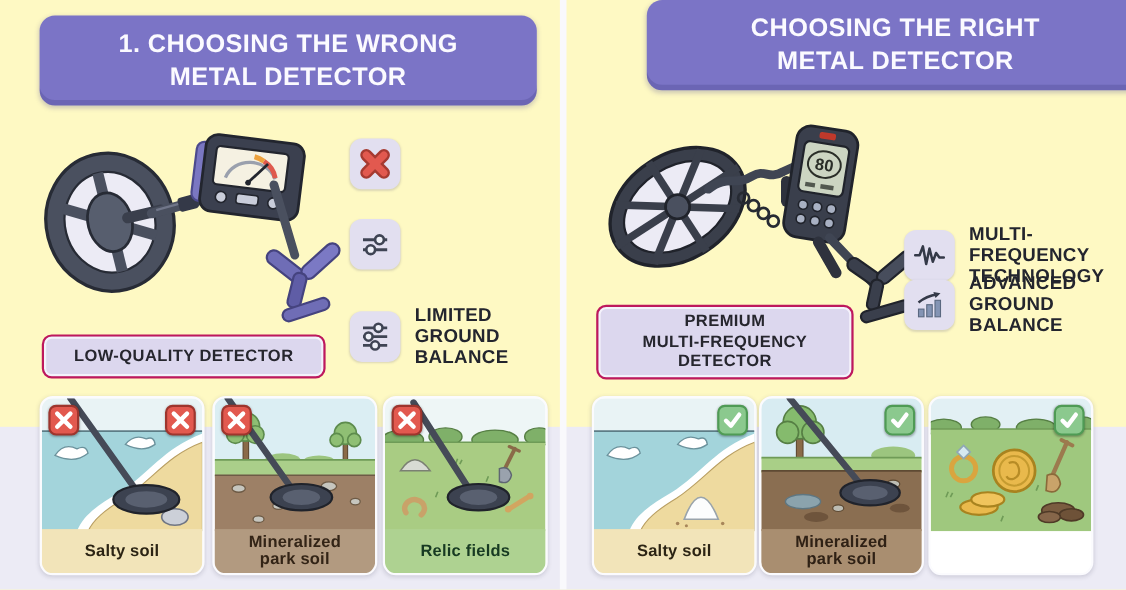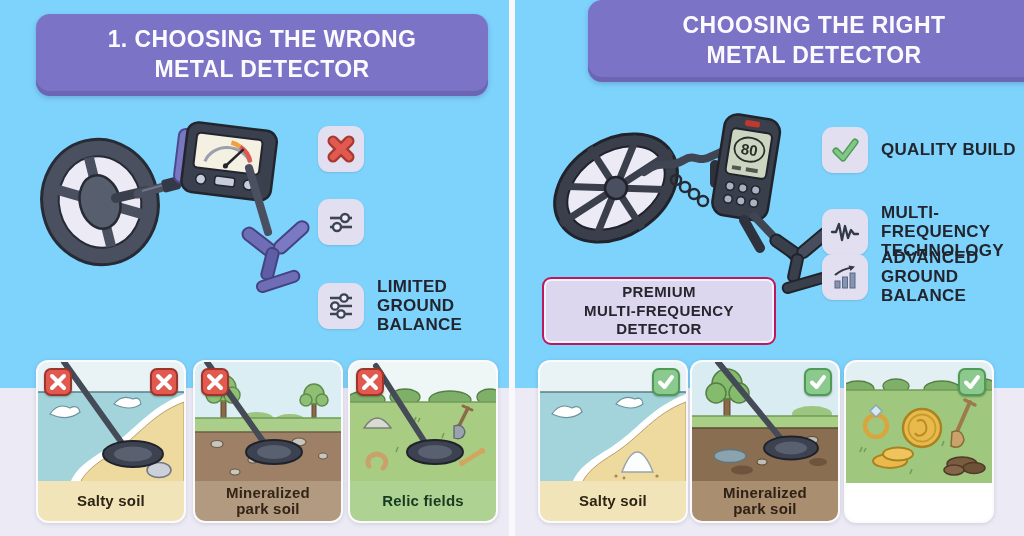--- a/index.html
+++ b/index.html
@@ -1,18 +1,18 @@
 <!DOCTYPE html>
 <html><head>
 <meta charset="utf-8">
 <style>
   * { margin:0; padding:0; box-sizing:border-box; }
   html,body { width:1024px; height:536px; }
   body { font-family:"Liberation Sans","DejaVu Sans",sans-serif; background:#ecebf5; overflow:hidden; }
-  .page { position:relative; width:1024px; height:388px; background:#7dd3fc; }
+  .page { position:relative; width:1024px; height:388px; background:#fef9c3; }
   .half { position:absolute; top:0; width:512px; height:536px; }
   .half.left { left:0; }
   .half.right { left:512px; }
   .divider { position:absolute; left:509px; top:0; width:6px; height:536px; background:#f9f9fc; }
 
   .header {
     position:absolute; display:flex; align-items:center; justify-content:center;
     background:#7b74c6; border-radius:14px; color:#fbfaff;
     font-weight:800; font-size:23px; letter-spacing:.4px; line-height:1.3;
     text-align:center; white-space:pre-line;
@@ -145,20 +145,21 @@
           <circle cx="9" cy="15" r="3.7" fill="#eef0f8" stroke="#3f4454" stroke-width="2.3"></circle>
           <line x1="4" y1="23" x2="26" y2="23" stroke="#3f4454" stroke-width="2.5"></line>
           <circle cx="15" cy="23" r="3.7" fill="#eef0f8" stroke="#3f4454" stroke-width="2.3"></circle>
         </svg>
       </div>
       <div class="flabel">LIMITED
 GROUND
 BALANCE</div>
     </div>
 
+    <div class="det-badge">LOW-QUALITY DETECTOR</div>
 
     <div class="panel" style="left:36px">
       <svg class="scene" viewBox="0 0 146 121">
         <rect width="146" height="36" fill="#e9f3f5"></rect>
         <rect y="30" width="146" height="91" fill="#a3d4db"></rect>
         <line x1="0" y1="30" x2="146" y2="30" stroke="#5d7d86" stroke-width="1.6"></line>
         <path d="M146 32 C 110 46 98 68 70 86 C 50 98 38 106 32 121 L146 121 Z" fill="#ffffff"></path>
         <path d="M146 40 C 114 52 102 73 75 91 C 57 102 47 110 42 121 L146 121 Z" fill="#eeda9f" stroke="#b99f63" stroke-width="1"></path>
         <path d="M12 52 Q20 40 32 46 Q40 42 42 50 Q30 60 12 52 Z" fill="#ffffff" stroke="#6b929c" stroke-width="1.2"></path>
         <path d="M76 42 Q84 32 95 37 Q102 34 103 42 Q92 50 76 42 Z" fill="#ffffff" stroke="#6b929c" stroke-width="1.2"></path>
@@ -285,29 +286,20 @@
         <circle cx="227" cy="105" r="4.2" fill="#a9b1c3" stroke="#20232b" stroke-width="1.5"></circle>
       </g>
       <line x1="212" y1="124" x2="228" y2="152" stroke="#2e323d" stroke-width="10" stroke-linecap="round"></line>
       <line x1="222" y1="120" x2="262" y2="162" stroke="#3f4553" stroke-width="8" stroke-linecap="round"></line>
       <rect x="236" y="146" width="38" height="12" rx="6" fill="#3a3f4c" stroke="#20232b" stroke-width="2" transform="rotate(35 255 152)"></rect>
       <rect x="262" y="141" width="40" height="12" rx="6" fill="#474d5c" stroke="#20232b" stroke-width="2" transform="rotate(-40 282 147)"></rect>
       <rect x="258" y="158" width="11" height="28" rx="5" fill="#3a3f4c" stroke="#20232b" stroke-width="2" transform="rotate(12 263 172)"></rect>
       <rect x="250" y="182" width="46" height="10" rx="5" fill="#3a3f4c" stroke="#20232b" stroke-width="2" transform="rotate(-16 273 187)"></rect>
     </svg>
 
-    <div class="feature" style="top:127px">
-      <div class="tile">
-        <svg width="30" height="30" viewBox="0 0 30 30">
-          <path d="M6 16 L13 23 L25 7" fill="none" stroke="#4e9b57" stroke-width="7" stroke-linecap="round" stroke-linejoin="round"></path>
-          <path d="M6 16 L13 23 L25 7" fill="none" stroke="#82c786" stroke-width="4" stroke-linecap="round" stroke-linejoin="round"></path>
-        </svg>
-      </div>
-      <div class="flabel">QUALITY BUILD</div>
-    </div>
 
     <div class="feature" style="top:203px">
       <div class="tile">
         <svg width="30" height="30" viewBox="0 0 30 30">
           <path d="M2 15 H6 L9 7 L12 23 L15 9 L18 21 L21 13 L24 17 H28" fill="none" stroke="#343948" stroke-width="2.3" stroke-linejoin="round" stroke-linecap="round"></path>
         </svg>
       </div>
       <div class="flabel">MULTI-FREQUENCY
 TECHNOLOGY</div>
     </div>

